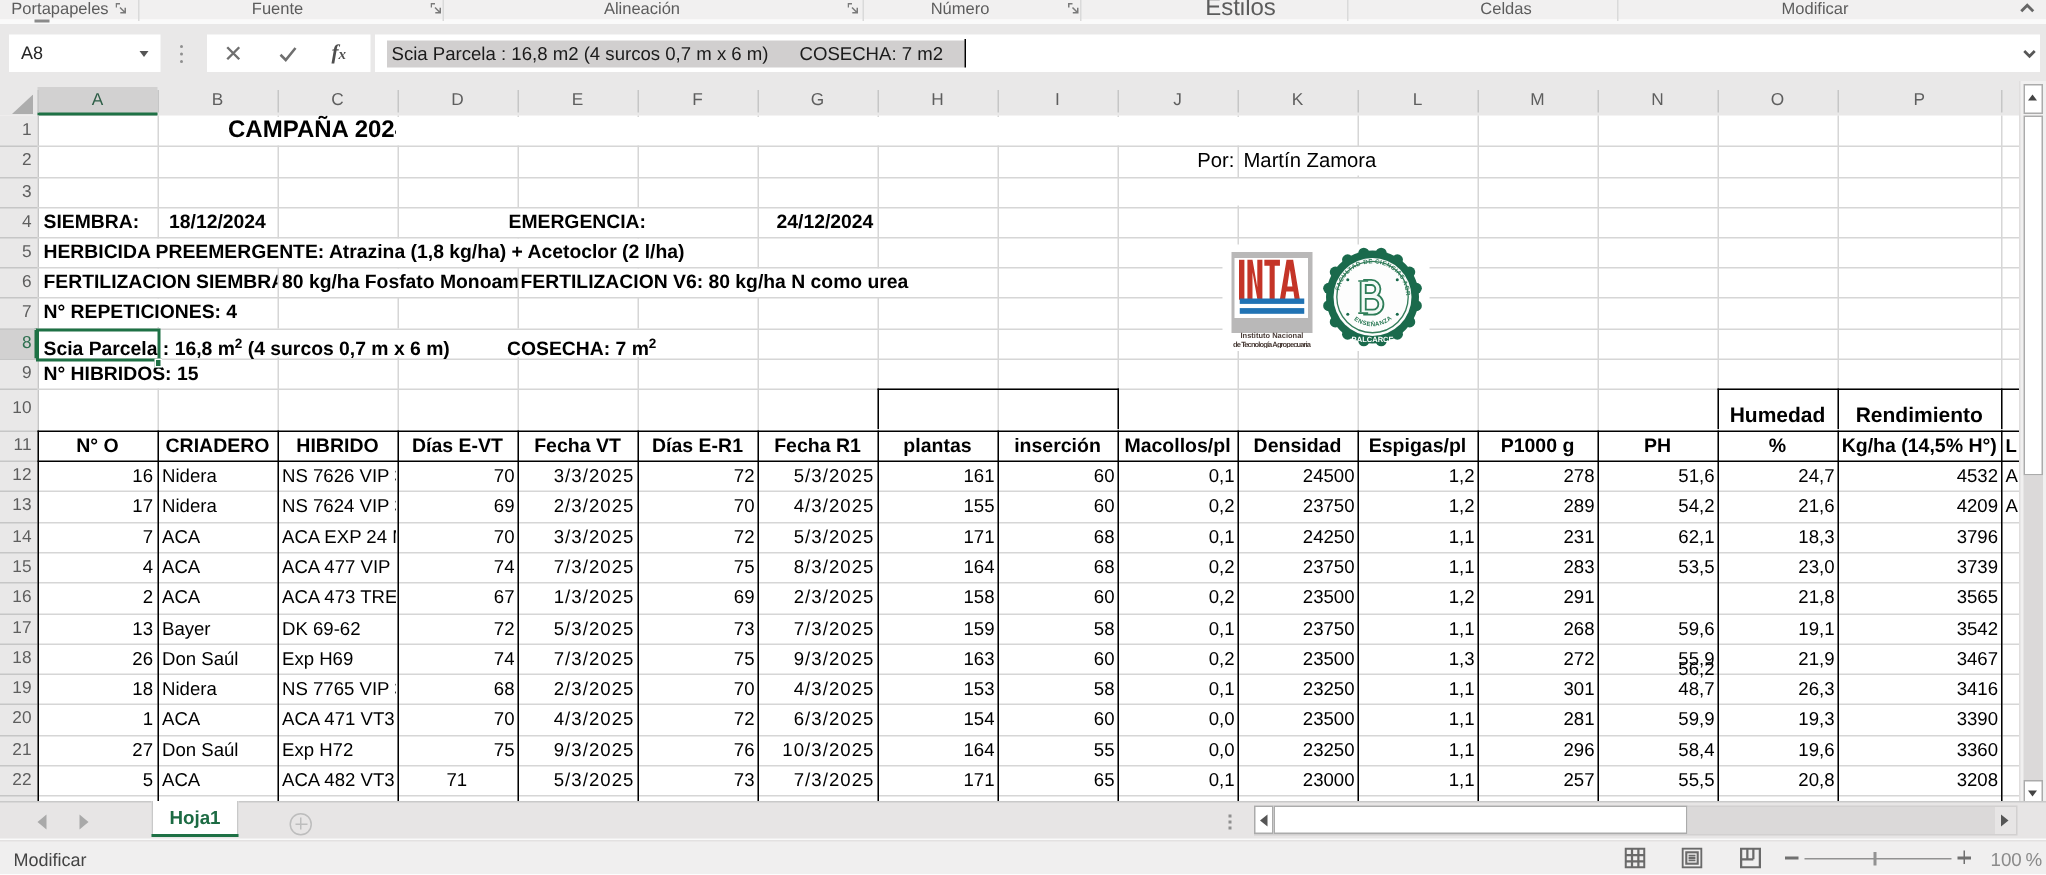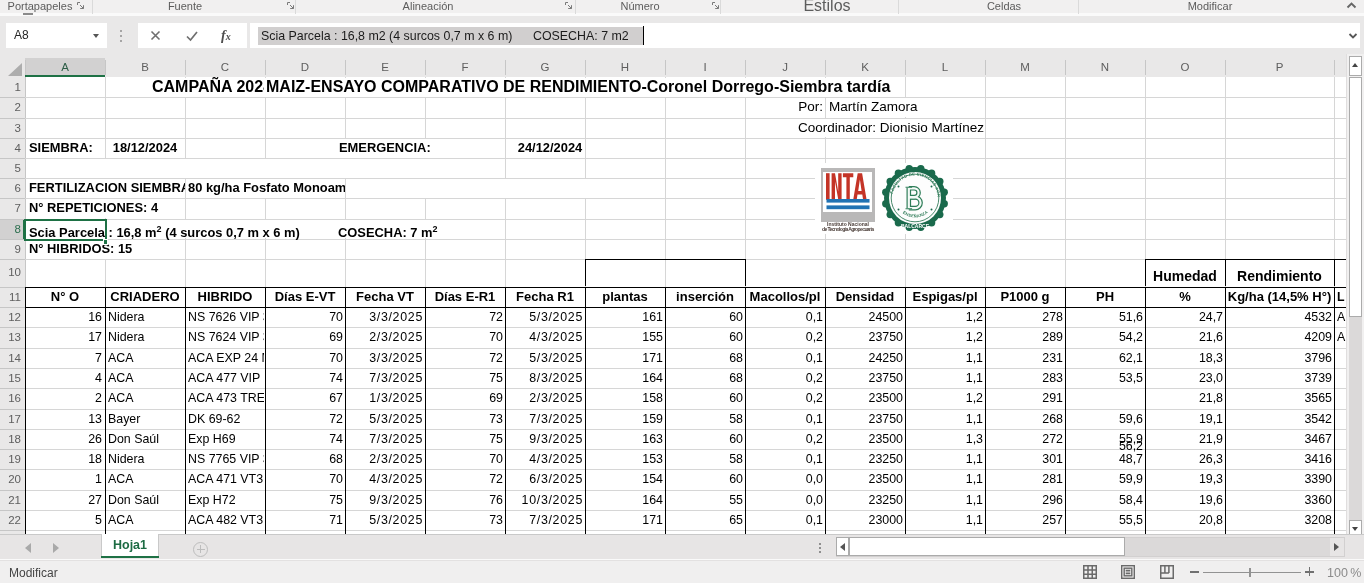--- a/index.html
+++ b/index.html
@@ -290,30 +290,30 @@
 <div class="bv" style="left:745px;top:286.5px;height:247.0px"></div>
 <div class="bv" style="left:825px;top:286.5px;height:247.0px"></div>
 <div class="bv" style="left:905px;top:286.5px;height:247.0px"></div>
 <div class="bv" style="left:985px;top:286.5px;height:247.0px"></div>
 <div class="bv" style="left:1065px;top:286.5px;height:247.0px"></div>
 <div class="bv" style="left:1145px;top:286.5px;height:247.0px"></div>
 <div class="bv" style="left:1225px;top:286.5px;height:247.0px"></div>
 <div class="bv" style="left:1334px;top:286.5px;height:247.0px"></div>
 <div class="bv" style="left:25px;top:286.5px;height:247.0px"></div>
 <div class="t b" style="left:152px;top:77.25px;width:112px;height:20.2px;line-height:20.2px;font-size:16px;overflow:hidden">CAMPAÑA 2024/25</div>
-<div class="t b" style="left:266px;top:77.25px;height:20.2px;line-height:20.2px;font-size:16px">MAIZ-ENSAYO COMPARATIVO DE RENDIMIENTO-Coronel Dorrego-Siembra tardía</div>
 <div class="t r" style="left:745px;top:97.45px;width:78px;height:20.200000000000003px;line-height:20.200000000000003px;font-size:13.5px">Por:</div>
 <div class="t" style="left:829px;top:97.45px;height:20.200000000000003px;line-height:20.200000000000003px;font-size:13.5px">Martín Zamora</div>
-<div class="t r" style="left:746px;top:117.65px;width:238px;height:20.19999999999999px;line-height:20.19999999999999px;font-size:13.5px">Coordinador: Dionisio Martínez</div>
 <div class="t b lbl" style="left:29px;top:137.85px;height:20.19999999999999px;line-height:20.19999999999999px;">SIEMBRA:</div>
 <div class="t b c lbl" style="left:105px;top:137.85px;width:80px;height:20.19999999999999px;line-height:20.19999999999999px;">18/12/2024</div>
 <div class="t b lbl" style="left:339px;top:137.85px;height:20.19999999999999px;line-height:20.19999999999999px;">EMERGENCIA:</div>
 <div class="t b c lbl" style="left:510px;top:137.85px;width:80px;height:20.19999999999999px;line-height:20.19999999999999px;">24/12/2024</div>
+<div class="t b lbl" style="left:29px;top:158.04999999999998px;height:20.19999999999999px;line-height:20.19999999999999px;">HERBICIDA PREEMERGENTE: Atrazina (1,8 kg/ha) + Acetoclor (2 l/ha)</div>
 <div class="t b lbl" style="left:29px;top:178.24999999999997px;width:156px;height:20.2px;line-height:20.2px;overflow:hidden">FERTILIZACION SIEMBRA: 80 kg</div>
 <div class="t b lbl" style="left:188px;top:178.24999999999997px;width:157px;height:20.2px;line-height:20.2px;overflow:hidden">80 kg/ha Fosfato Monoamónico</div>
+<div class="t b lbl" style="left:347px;top:178.24999999999997px;height:20.19999999999999px;line-height:20.19999999999999px;">FERTILIZACION V6: 80 kg/ha N como urea</div>
 <div class="t b lbl" style="left:29px;top:198.44999999999996px;height:20.19999999999999px;line-height:20.19999999999999px;">N° REPETICIONES: 4</div>
 <div class="t b lbl" style="left:29px;top:218.64999999999995px;height:20.4px;line-height:20.4px">Scia Parcela : 16,8 m<span style="font-size:9px;vertical-align:4.5px">2</span> (4 surcos 0,7 m x 6 m)</div>
 <div class="t b lbl" style="left:338px;top:218.64999999999995px;height:20.4px;line-height:20.4px">COSECHA: 7 m<span style="font-size:9px;vertical-align:4.5px">2</span></div>
 <div class="t b lbl" style="left:29px;top:238.84999999999994px;height:20.200000000000074px;line-height:20.200000000000074px;">N° HIBRIDOS: 15</div>
 <div class="t b c" style="left:1145px;top:259.05px;width:80px;height:27.45px;line-height:35px;font-size:14px">Humedad</div>
 <div class="t b c" style="left:1225px;top:259.05px;width:109px;height:27.45px;line-height:35px;font-size:14px">Rendimiento</div>
 <div class="t b c" style="left:26px;top:287.0px;width:78px;height:20px;line-height:20px;overflow:hidden;font-size:13px">N° O</div>
 <div class="t b c" style="left:106px;top:287.0px;width:78px;height:20px;line-height:20px;overflow:hidden;font-size:13px">CRIADERO</div>
 <div class="t b c" style="left:186px;top:287.0px;width:78px;height:20px;line-height:20px;overflow:hidden;font-size:13px">HIBRIDO</div>
 <div class="t b c" style="left:266px;top:287.0px;width:78px;height:20px;line-height:20px;overflow:hidden;font-size:13px">Días E-VT</div>
@@ -488,21 +488,21 @@
 <div class="t r" style="left:746px;top:489.7000000000001px;width:77px;height:20.3px;line-height:20.3px;">0,0</div>
 <div class="t r" style="left:826px;top:489.7000000000001px;width:77px;height:20.3px;line-height:20.3px;">23250</div>
 <div class="t r" style="left:906px;top:489.7000000000001px;width:77px;height:20.3px;line-height:20.3px;">1,1</div>
 <div class="t r" style="left:986px;top:489.7000000000001px;width:77px;height:20.3px;line-height:20.3px;">296</div>
 <div class="t r" style="left:1066px;top:489.7000000000001px;width:77px;height:20.3px;line-height:20.3px;">58,4</div>
 <div class="t r" style="left:1146px;top:489.7000000000001px;width:77px;height:20.3px;line-height:20.3px;">19,6</div>
 <div class="t r" style="left:1226px;top:489.7000000000001px;width:106px;height:20.3px;line-height:20.3px;">3360</div>
 <div class="t r" style="left:26px;top:510.0000000000001px;width:76px;height:20.3px;line-height:20.3px">5</div>
 <div class="t" style="left:108px;top:510.0000000000001px;height:20.3px;line-height:20.3px">ACA</div>
 <div class="t" style="left:188px;top:510.0000000000001px;width:76px;height:20.3px;line-height:20.3px;overflow:hidden">ACA 482 VT3</div>
-<div class="t r" style="left:266px;top:510.0000000000001px;width:77px;height:20.3px;line-height:20.3px;">71</div>
+<div class="t r" style="left:266px;top:510.0000000000001px;width:77px;height:20.3px;line-height:20.3px;text-align:center;">71</div>
 <div class="t r" style="left:346px;top:510.0000000000001px;width:77px;height:20.3px;line-height:20.3px;letter-spacing:0.7px;">5/3/2025</div>
 <div class="t r" style="left:426px;top:510.0000000000001px;width:77px;height:20.3px;line-height:20.3px;">73</div>
 <div class="t r" style="left:506px;top:510.0000000000001px;width:77px;height:20.3px;line-height:20.3px;letter-spacing:0.7px;">7/3/2025</div>
 <div class="t r" style="left:586px;top:510.0000000000001px;width:77px;height:20.3px;line-height:20.3px;">171</div>
 <div class="t r" style="left:666px;top:510.0000000000001px;width:77px;height:20.3px;line-height:20.3px;">65</div>
 <div class="t r" style="left:746px;top:510.0000000000001px;width:77px;height:20.3px;line-height:20.3px;">0,1</div>
 <div class="t r" style="left:826px;top:510.0000000000001px;width:77px;height:20.3px;line-height:20.3px;">23000</div>
 <div class="t r" style="left:906px;top:510.0000000000001px;width:77px;height:20.3px;line-height:20.3px;">1,1</div>
 <div class="t r" style="left:986px;top:510.0000000000001px;width:77px;height:20.3px;line-height:20.3px;">257</div>
 <div class="t r" style="left:1066px;top:510.0000000000001px;width:77px;height:20.3px;line-height:20.3px;">55,5</div>

